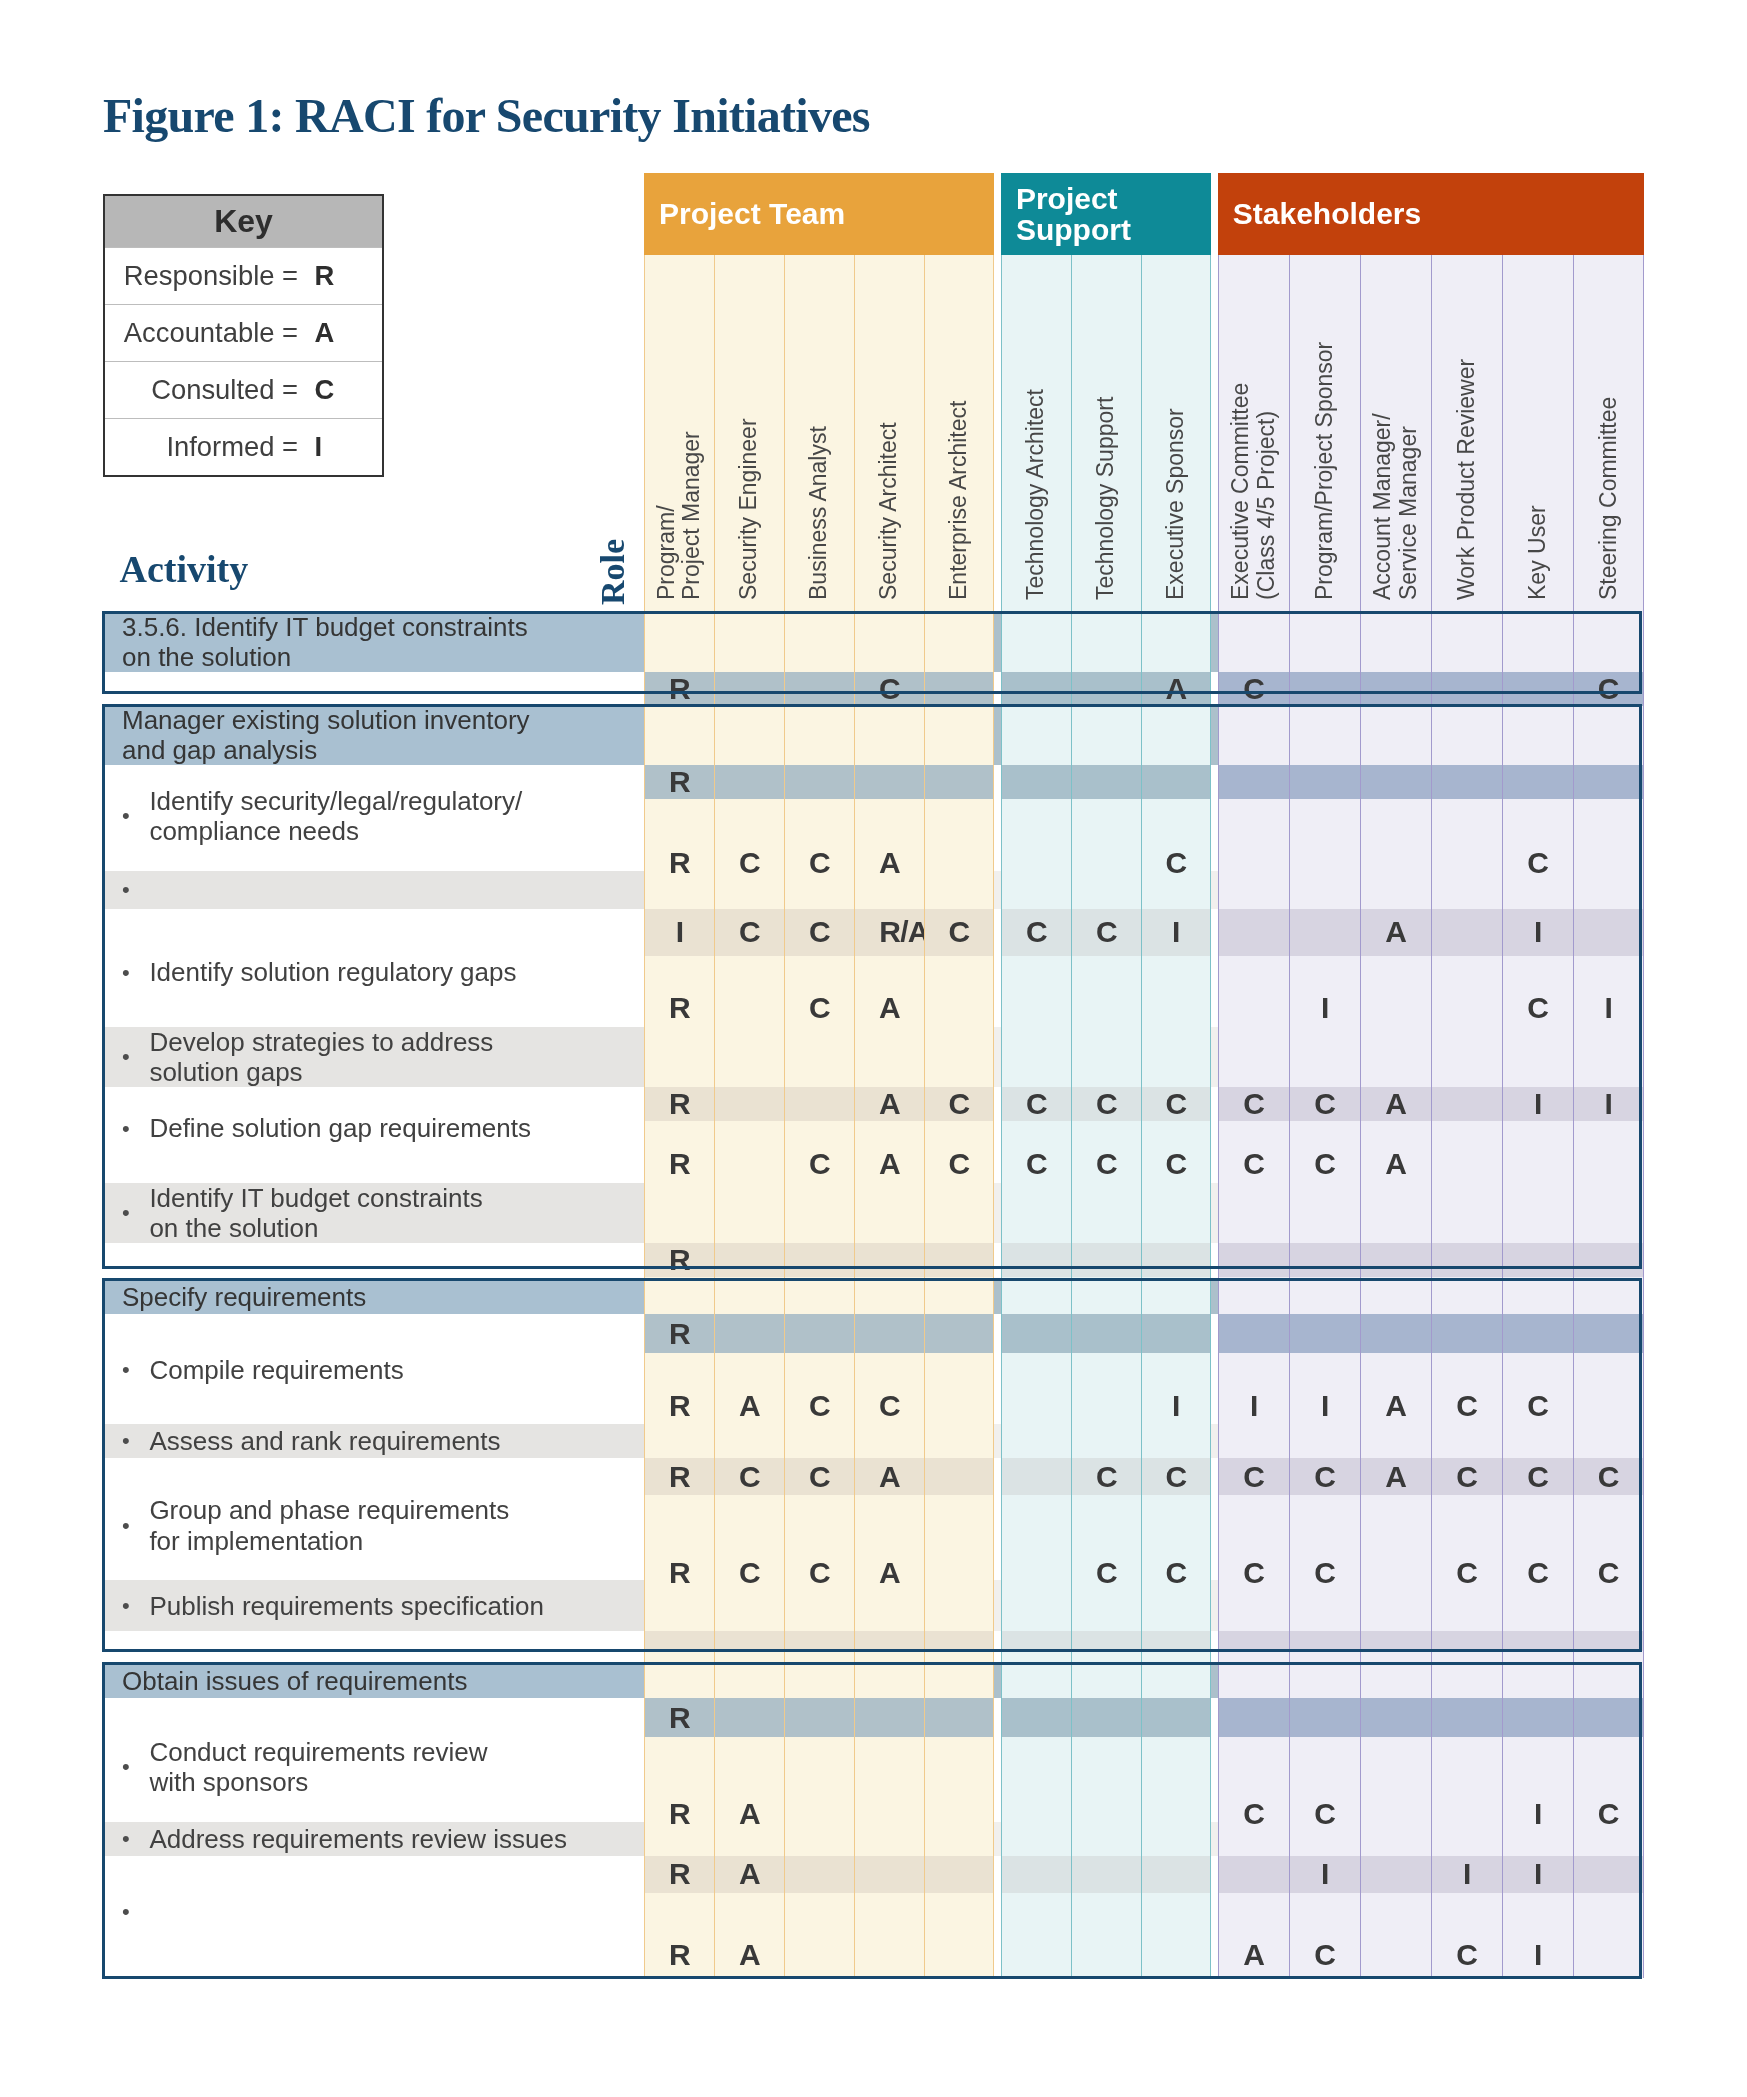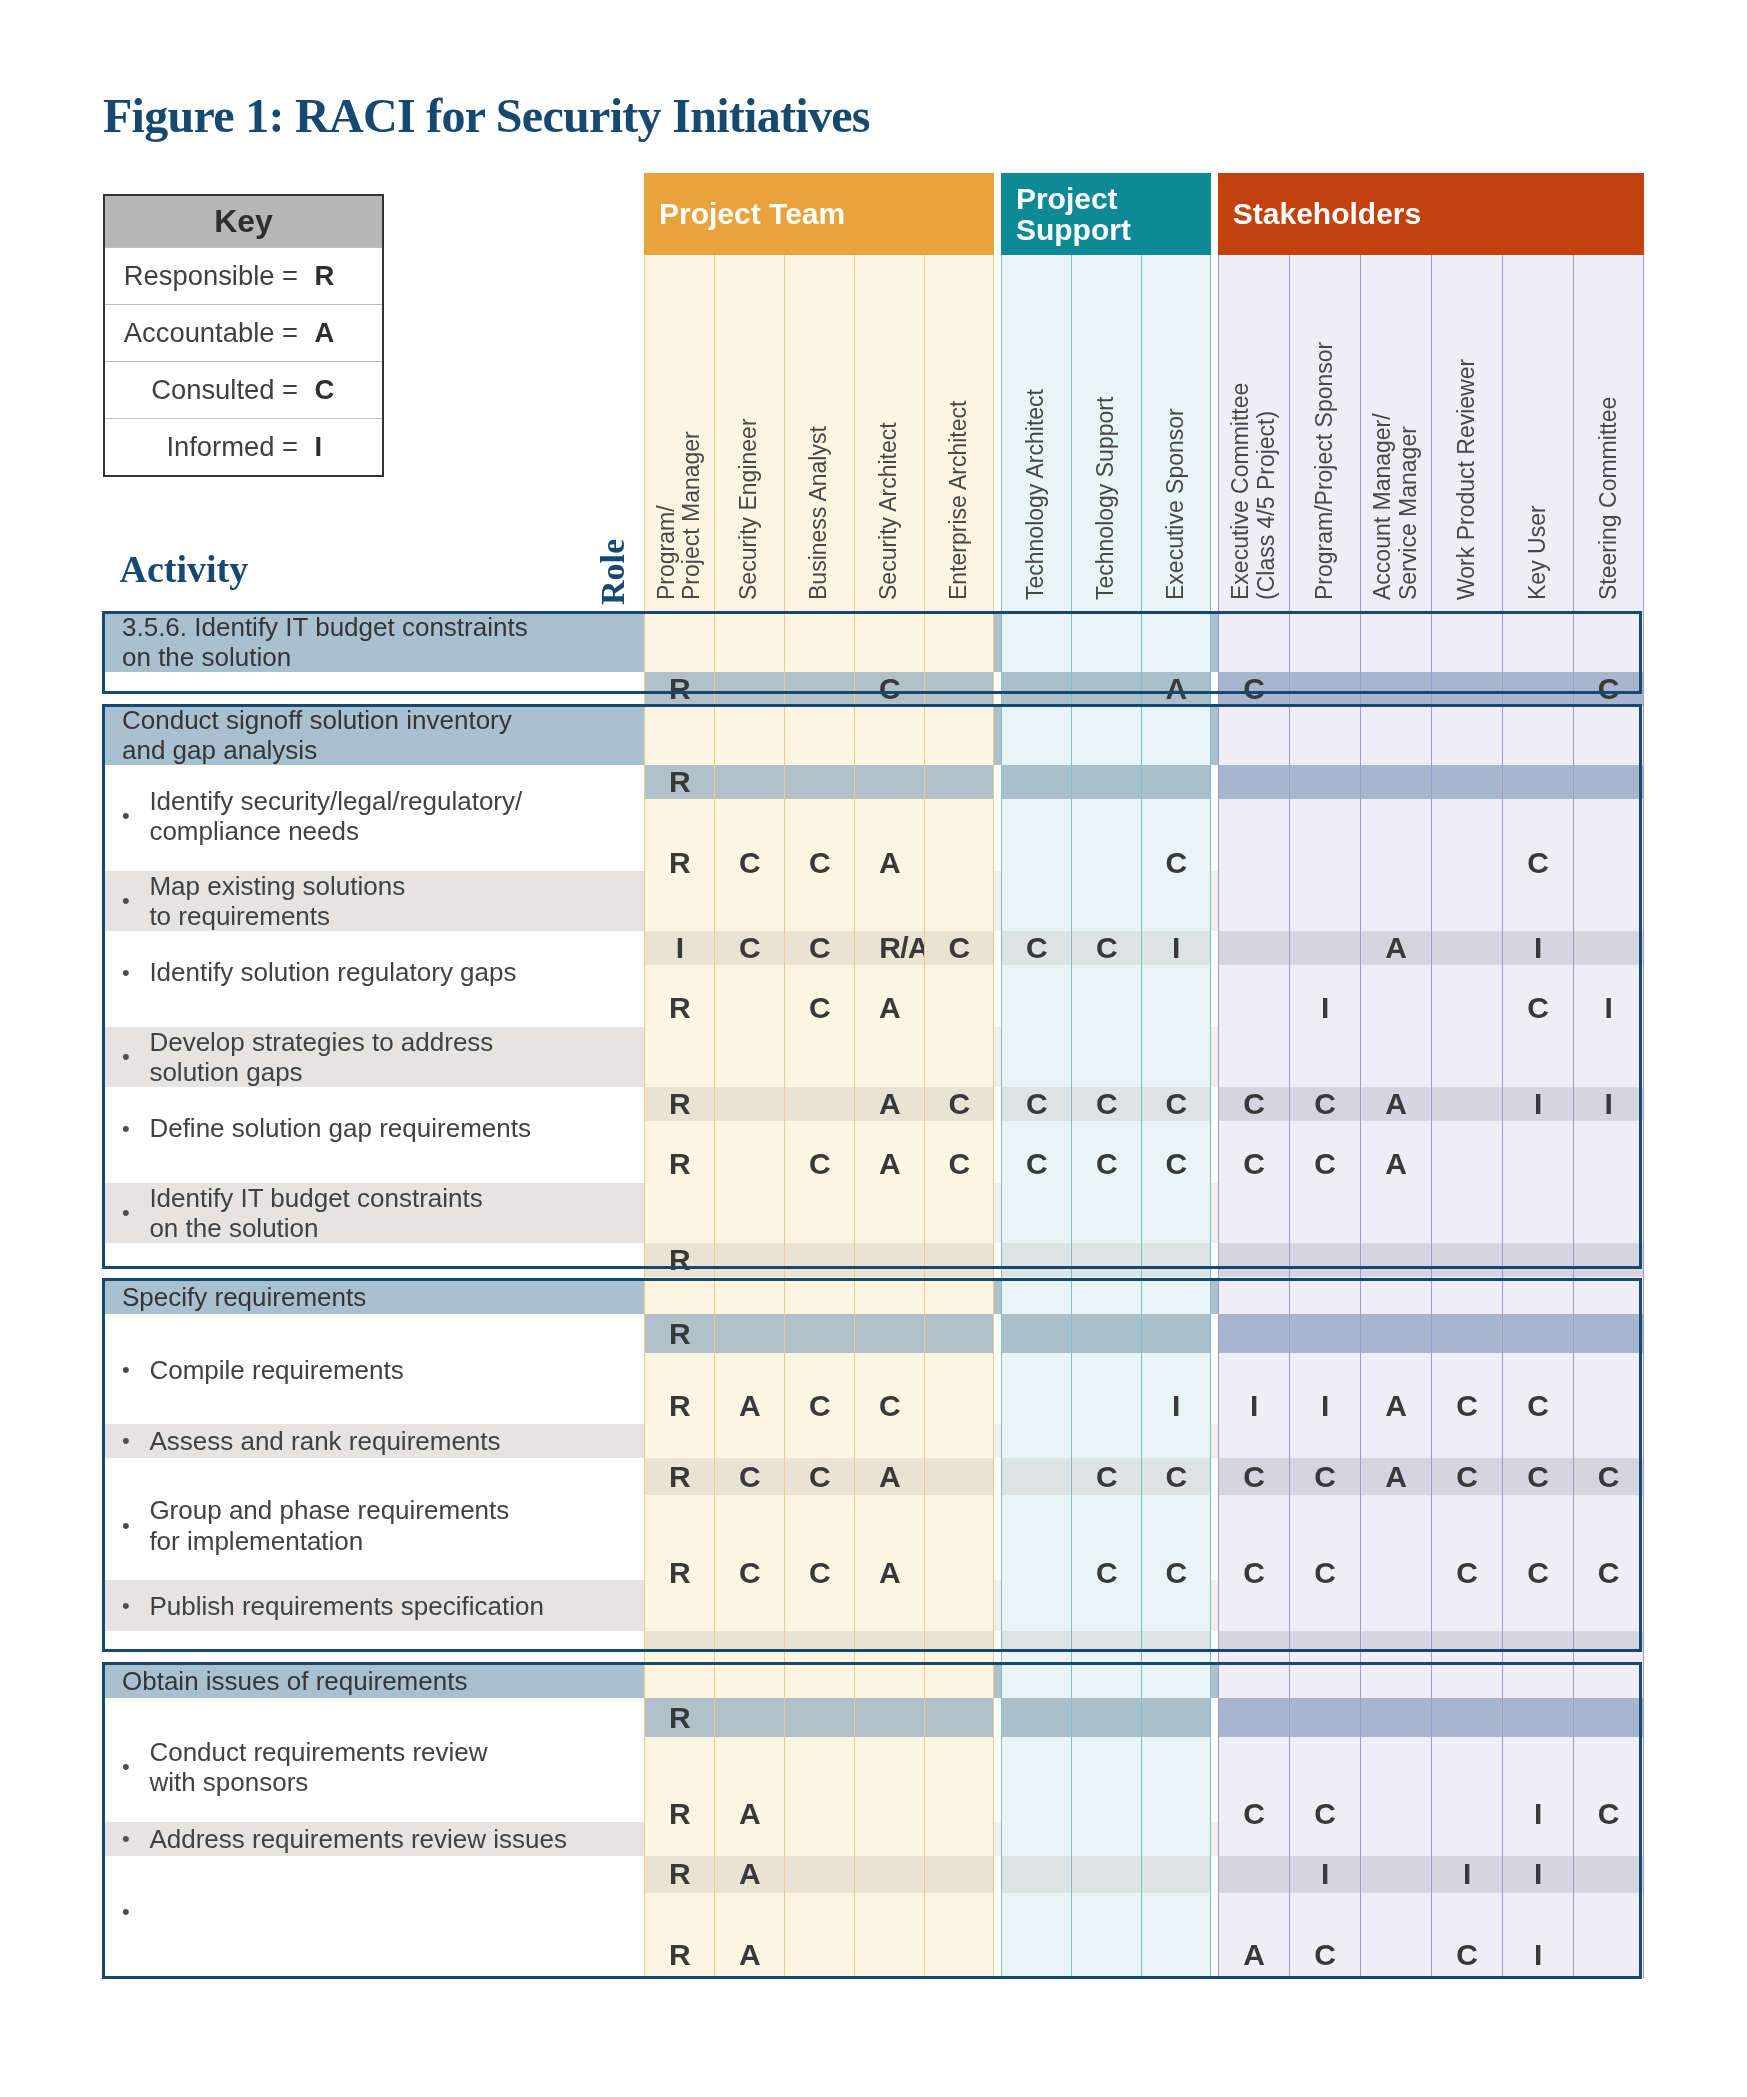--- a/index.html
+++ b/index.html
@@ -186,21 +186,21 @@
             <div class="cell val c g2" style="grid-column: 13;"></div>
             <div class="cell val c g2" style="grid-column: 14;"></div>
             <div class="cell val c g2" style="grid-column: 15;"></div>
             <div class="cell val c g2" style="grid-column: 16;"></div>
             <div class="cell val c g2 last" style="grid-column: 17;">C</div>
           </div>
         </div>
         <div class="section">
           <div class="row blue hdr two">
             <div class="cell act">
-              <span class="atext">Conduct signoff solution inventory
+              <span class="atext">Manager existing solution inventory
 and gap analysis</span>
             </div>
             <div class="cell gap" style="grid-column: 7;"></div>
             <div class="cell gap" style="grid-column: 11;"></div>
             <div class="cell val c g0 first" style="grid-column: 2;">R</div>
             <div class="cell val c g0" style="grid-column: 3;"></div>
             <div class="cell val c g0" style="grid-column: 4;"></div>
             <div class="cell val c g0" style="grid-column: 5;"></div>
             <div class="cell val c g0 last" style="grid-column: 6;"></div>
             <div class="cell val c g1 first" style="grid-column: 8;"></div>
@@ -232,22 +232,20 @@
             <div class="cell val c g2 first" style="grid-column: 12;"></div>
             <div class="cell val c g2" style="grid-column: 13;"></div>
             <div class="cell val c g2" style="grid-column: 14;"></div>
             <div class="cell val c g2" style="grid-column: 15;"></div>
             <div class="cell val c g2" style="grid-column: 16;">C</div>
             <div class="cell val c g2 last" style="grid-column: 17;"></div>
           </div>
           <div class="row gray two">
             <div class="cell act">
               <span class="bullet">•</span>
-              <span class="atext">Map existing solutions
-to requirements</span>
             </div>
             <div class="cell gap" style="grid-column: 7;"></div>
             <div class="cell gap" style="grid-column: 11;"></div>
             <div class="cell val c g0 first" style="grid-column: 2;">I</div>
             <div class="cell val c g0" style="grid-column: 3;">C</div>
             <div class="cell val c g0" style="grid-column: 4;">C</div>
             <div class="cell val c g0" style="grid-column: 5; padding-left: 29px;">R/A</div>
             <div class="cell val c g0 last" style="grid-column: 6;">C</div>
             <div class="cell val c g1 first" style="grid-column: 8;">C</div>
             <div class="cell val c g1" style="grid-column: 9;">C</div>

